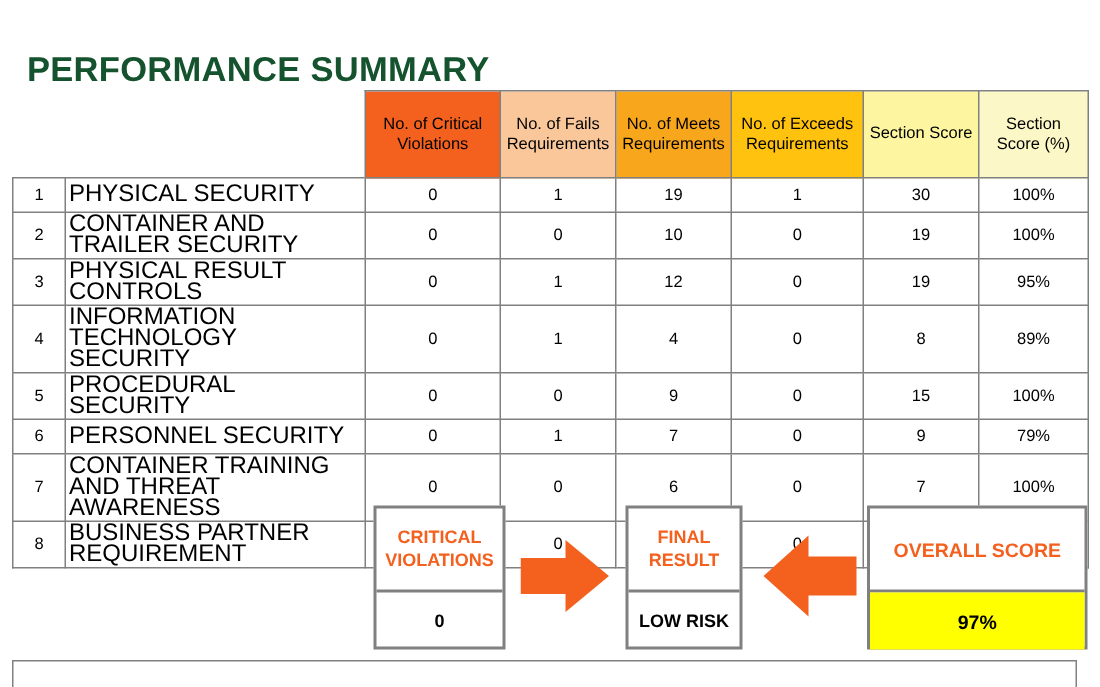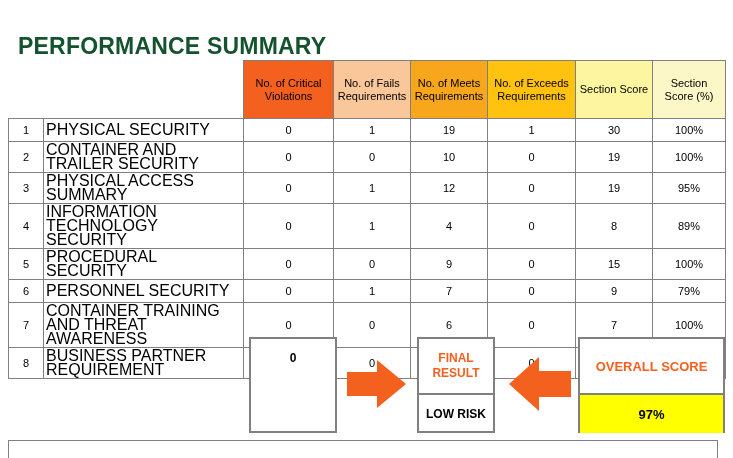--- a/index.html
+++ b/index.html
@@ -179,21 +179,21 @@
         <td class="r-name">CONTAINER AND TRAILER SECURITY</td>
         <td class="r-val">0</td>
         <td class="r-val">0</td>
         <td class="r-val">10</td>
         <td class="r-val">0</td>
         <td class="r-val">19</td>
         <td class="r-val">100%</td>
       </tr>
       <tr class="row-1line">
         <td class="r-num">3</td>
-        <td class="r-name">PHYSICAL ACCESS SUMMARY</td>
+        <td class="r-name">PHYSICAL RESULT CONTROLS</td>
         <td class="r-val">0</td>
         <td class="r-val">1</td>
         <td class="r-val">12</td>
         <td class="r-val">0</td>
         <td class="r-val">19</td>
         <td class="r-val">95%</td>
       </tr>
       <tr class="row-2line">
         <td class="r-num">4</td>
         <td class="r-name">INFORMATION TECHNOLOGY SECURITY</td>
@@ -241,20 +241,21 @@
         <td class="r-val">0</td>
         <td class="r-val">10</td>
         <td class="r-val">0</td>
         <td class="r-val">16</td>
         <td class="r-val">100%</td>
       </tr>
     </tbody>
 </table>
 
 <div class="sum-box" id="box-critical">
+  <div class="sum-head">CRITICAL VIOLATIONS</div>
   <div class="sum-val">0</div>
 </div>
 
 <div class="arrow" id="arrow-right">
   <svg viewBox="0 0 60 52" width="60" height="52" aria-hidden="true">
     <polygon points="0,14 30,14 30,2 59,26 30,50 30,38 0,38" fill="#F4601E"></polygon>
   </svg>
 </div>
 
 <div class="sum-box" id="box-final">

